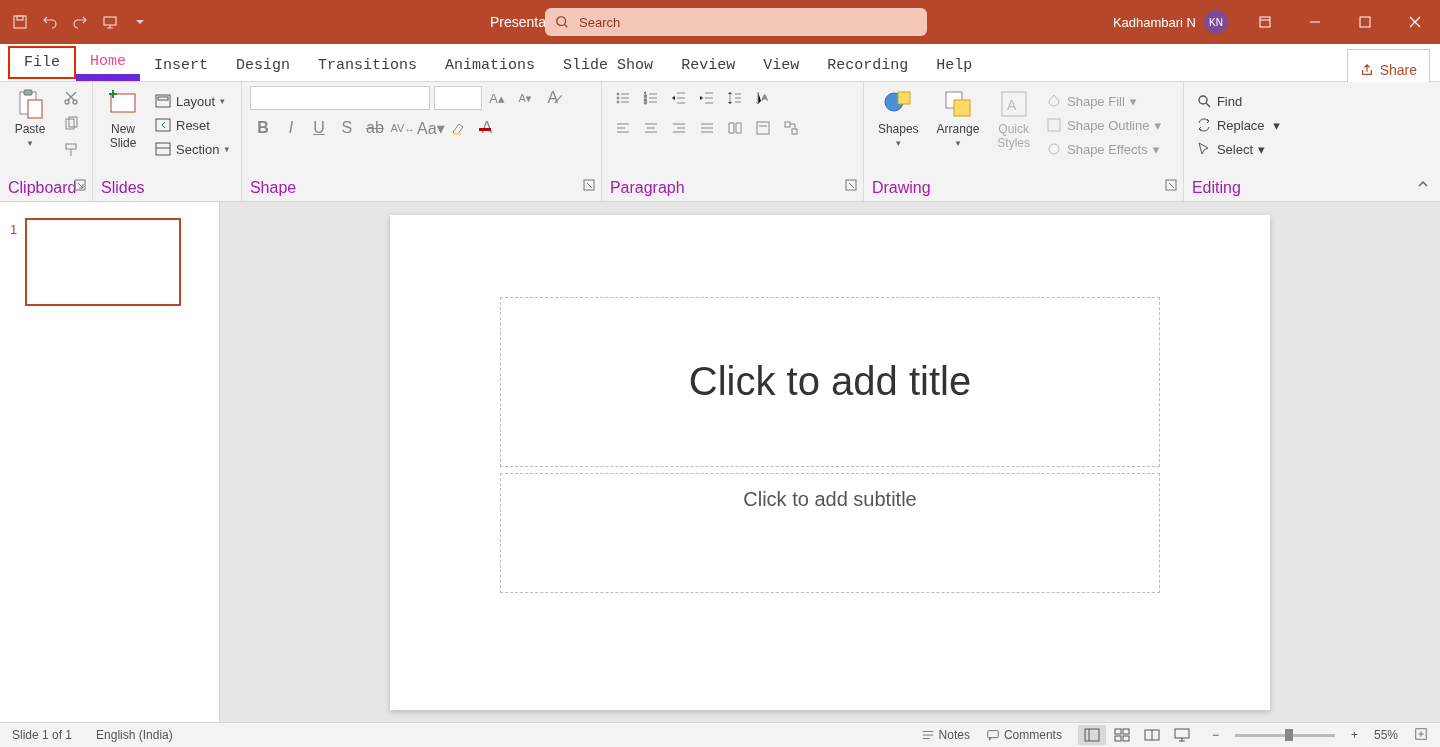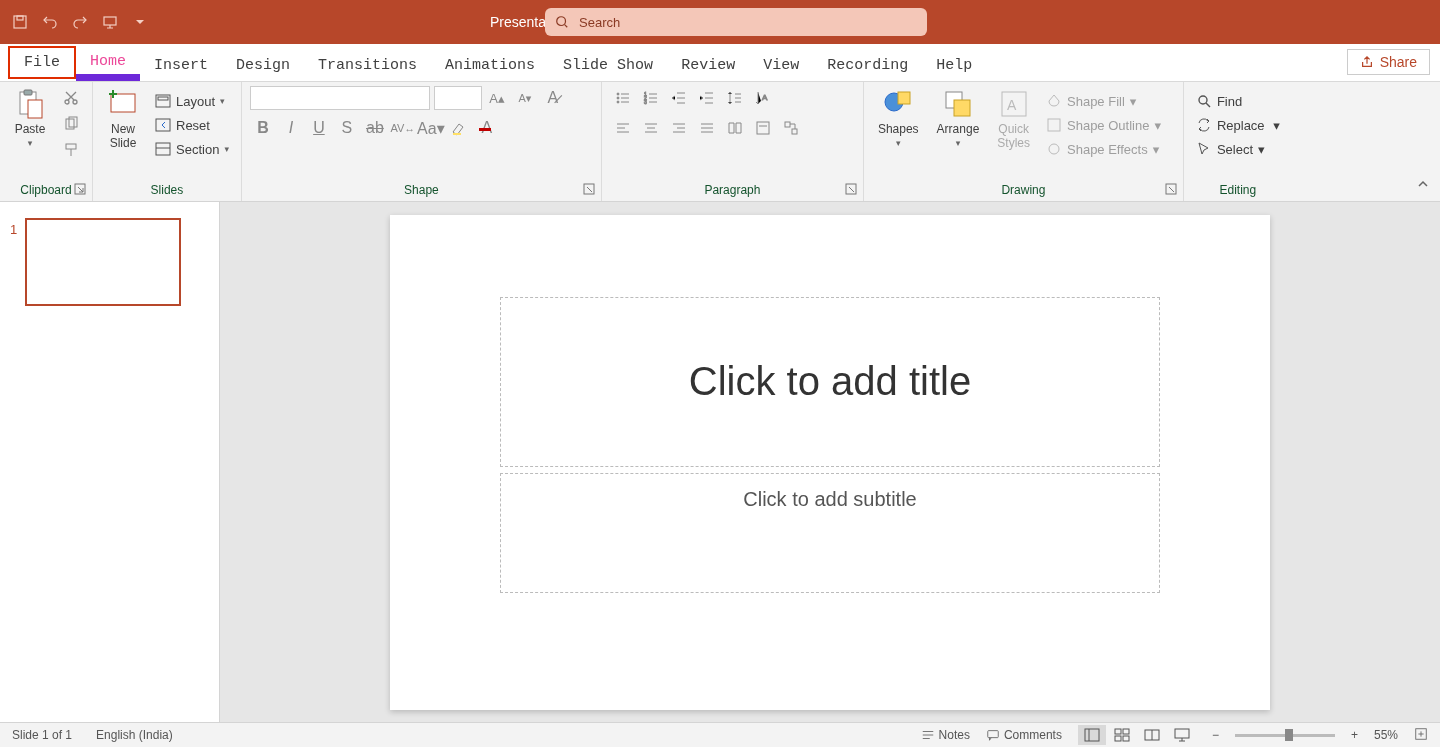--- a/index.html
+++ b/index.html
@@ -17,27 +17,27 @@
 .user { display: flex; align-items: center; gap: 8px; padding: 0 10px; color: #fff; }
 .avatar { width: 24px; height: 24px; border-radius: 50%; background: #7b4b94; color: #fff; font-size: 10px; display: flex; align-items: center; justify-content: center; }
 .winbtn { width: 46px; height: 44px; display: flex; align-items: center; justify-content: center; color: #fff; cursor: pointer; }
 .winbtn svg { width: 12px; height: 12px; }
 
 
 .ribbon-tabs { height: 38px; background: #fff; border-bottom: 1px solid #d9d9d9; display: flex; align-items: flex-end; padding-left: 8px; position: relative; }
 .rtab { padding: 8px 14px 7px; font-size: 15px; color: #404040; cursor: pointer; font-family: Liberation Mono, monospace; }
 .rtab.file { border: 2px solid #e02d00; padding: 6px 14px; margin-bottom: 2px; }
 .rtab.active { color: #ec4899; border-bottom: 7px solid #6d28d9; padding-bottom: 4px; font-weight: 400; margin-top: 12px; }
-.share-btn { position: absolute; right: 10px; top: 5px; border: 1px solid #ccc; padding: 4px 12px; font-size: 14px; color: #b7472a; display: flex; align-items: center; gap: 6px; background: #fff; cursor: pointer; }
+.share-btn { position: absolute; right: 10px; top: 5px; border: 1px solid #ccc; padding: 12px 12px; font-size: 14px; color: #b7472a; display: flex; align-items: center; gap: 6px; background: #fff; cursor: pointer; }
 
 
 .ribbon { height: 120px; background: #f3f3f3; border-bottom: 1px solid #d4d4d4; display: flex; position: relative; }
 .group { border-right: 1px solid #dcdcdc; padding: 4px 8px 2px; display: flex; flex-direction: column; }
 .group-content { flex: 1; display: flex; align-items: flex-start; gap: 6px; }
-.group-label { text-align: center; font-size: 12px; color: #14532d; padding: 2px 0; position: relative; }
+.group-label { font-size: 16px; color: #a21caf; padding: 2px 0; position: relative; }
 .group-label .dlg { position: absolute; right: -2px; top: 2px; width: 12px; height: 12px; }
 .bigbtn { display: flex; flex-direction: column; align-items: center; justify-content: center; gap: 2px; padding: 2px 6px; font-size: 12px; color: #404040; cursor: pointer; min-width: 42px; }
 .bigbtn svg { width: 32px; height: 32px; }
 .bigbtn .caret { font-size: 9px; color: #666; }
 .col { display: flex; flex-direction: column; gap: 2px; }
 .smallbtn { display: flex; align-items: center; gap: 5px; font-size: 13px; color: #404040; padding: 3px 4px; cursor: pointer; white-space: nowrap; }
 .smallbtn.dim { color: #9e9e9e; }
 .smallbtn svg { width: 16px; height: 16px; flex-shrink: 0; }
 .iconrow { display: flex; gap: 2px; }
 .iconbtn { width: 26px; height: 24px; display: flex; align-items: center; justify-content: center; cursor: pointer; color: #888; }
@@ -103,20 +103,47 @@
         </svg>
       </div>
   </div>
   <div class="title">Presentation1 - PowerPoint</div>
   <div class="searchbox">
     <svg viewBox="0 0 16 16" fill="none" stroke="currentColor" stroke-width="1.4">
         <circle cx="7" cy="7" r="5"></circle>
         <path d="M11 11l3 3"></path>
       </svg>
     <span>Search</span>
+  </div>
+  <div class="title-right">
+    <div class="user">
+      <span>Kadhambari N</span>
+      <div class="avatar">KN</div>
+    </div>
+    <div class="winbtn">
+        <svg viewBox="0 0 12 12" fill="none" stroke="currentColor">
+          <rect x="1" y="1" width="10" height="10"></rect>
+          <path d="M1 4h10"></path>
+        </svg>
+      </div>
+    <div class="winbtn">
+        <svg viewBox="0 0 12 12" stroke="currentColor" stroke-width="1">
+          <path d="M1 6h10"></path>
+        </svg>
+      </div>
+    <div class="winbtn">
+        <svg viewBox="0 0 12 12" fill="none" stroke="currentColor">
+          <rect x="1" y="1" width="10" height="10"></rect>
+        </svg>
+      </div>
+    <div class="winbtn">
+        <svg viewBox="0 0 12 12" stroke="currentColor" stroke-width="1.2">
+          <path d="M1 1l10 10M11 1L1 11"></path>
+        </svg>
+      </div>
   </div>
 </div>
 
 <div class="ribbon-tabs">
   <div class="rtab file">File</div>
   <div class="rtab active">Home</div>
   <div class="rtab">Insert</div>
   <div class="rtab">Design</div>
   <div class="rtab">Transitions</div>
   <div class="rtab">Animations</div>

